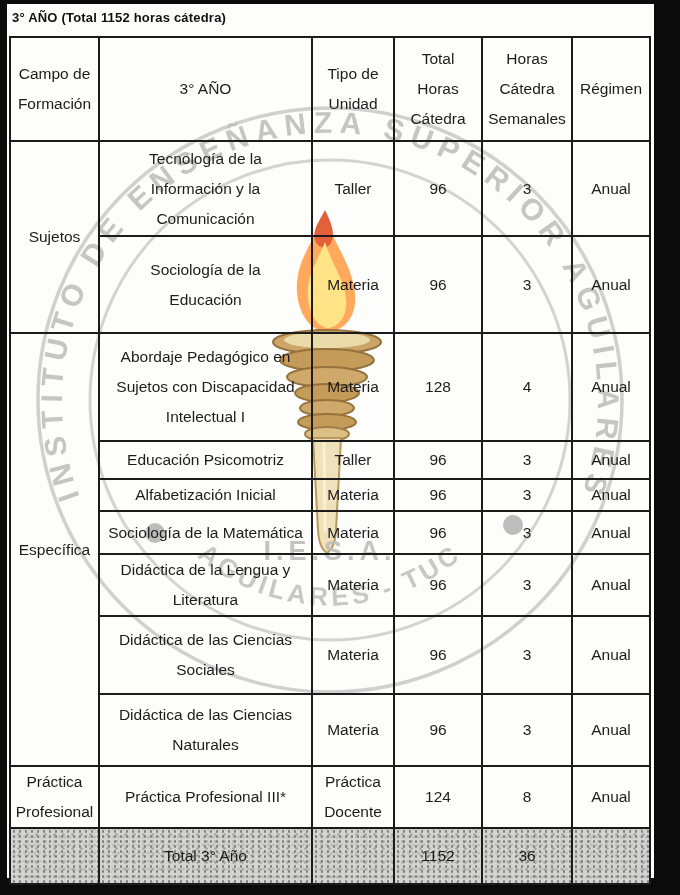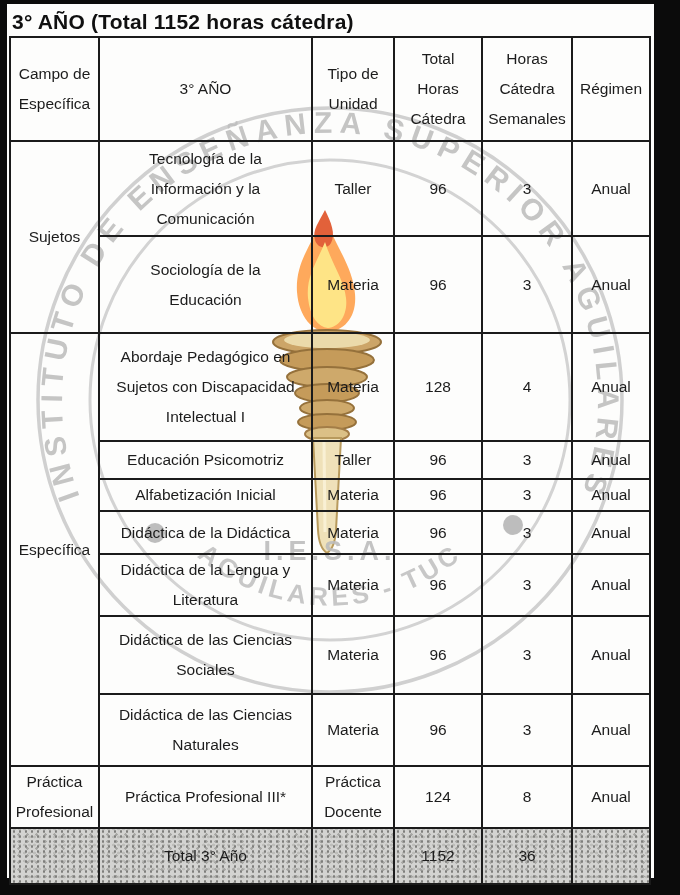--- a/index.html
+++ b/index.html
@@ -12,21 +12,21 @@
   .page{
     position:absolute;left:7px;top:4px;width:647px;height:874px;
     background:#fdfdfc;
   }
   .watermark{
     position:absolute;left:0;top:0;width:647px;height:874px;
     z-index:0;pointer-events:none;
   }
   .doc-title{
     position:absolute;left:5px;top:6px;z-index:2;
-    font-size:21px;font-weight:bold;color:#101010;letter-spacing:.2px;
+    font-size:13px;font-weight:bold;color:#101010;letter-spacing:.2px;
     white-space:nowrap;
   }
   table.curr{
     position:absolute;left:2px;top:32px;z-index:1;
     width:640px;border-collapse:collapse;table-layout:fixed;
     background:transparent;
   }
   table.curr td{
     border:2px solid #1b1b1b;
     text-align:center;vertical-align:middle;
@@ -105,21 +105,21 @@
       <col style="width:89px">
         <col style="width:213px">
         <col style="width:82px">
       <col style="width:88px">
         <col style="width:90px">
         <col style="width:78px">
     </colgroup>
     <tbody>
       <tr class="rh">
         <td class="campo-hdr">Campo de
-Específica</td>
+Formación</td>
         <td>3° AÑO</td>
         <td>Tipo de
 Unidad</td>
         <td>Total
 Horas
 Cátedra</td>
         <td>Horas
 Cátedra
 Semanales</td>
         <td>Régimen</td>
@@ -162,21 +162,21 @@
         <td>Anual</td>
       </tr>
       <tr class="r5">
         <td>Alfabetización Inicial</td>
         <td>Materia</td>
         <td>96</td>
         <td>3</td>
         <td>Anual</td>
       </tr>
       <tr class="r6">
-        <td>Didáctica de la Didáctica</td>
+        <td>Sociología de la Matemática</td>
         <td>Materia</td>
         <td>96</td>
         <td>3</td>
         <td>Anual</td>
       </tr>
       <tr class="r7">
         <td>Didáctica de la Lengua y
 Literatura</td>
         <td>Materia</td>
         <td>96</td>

